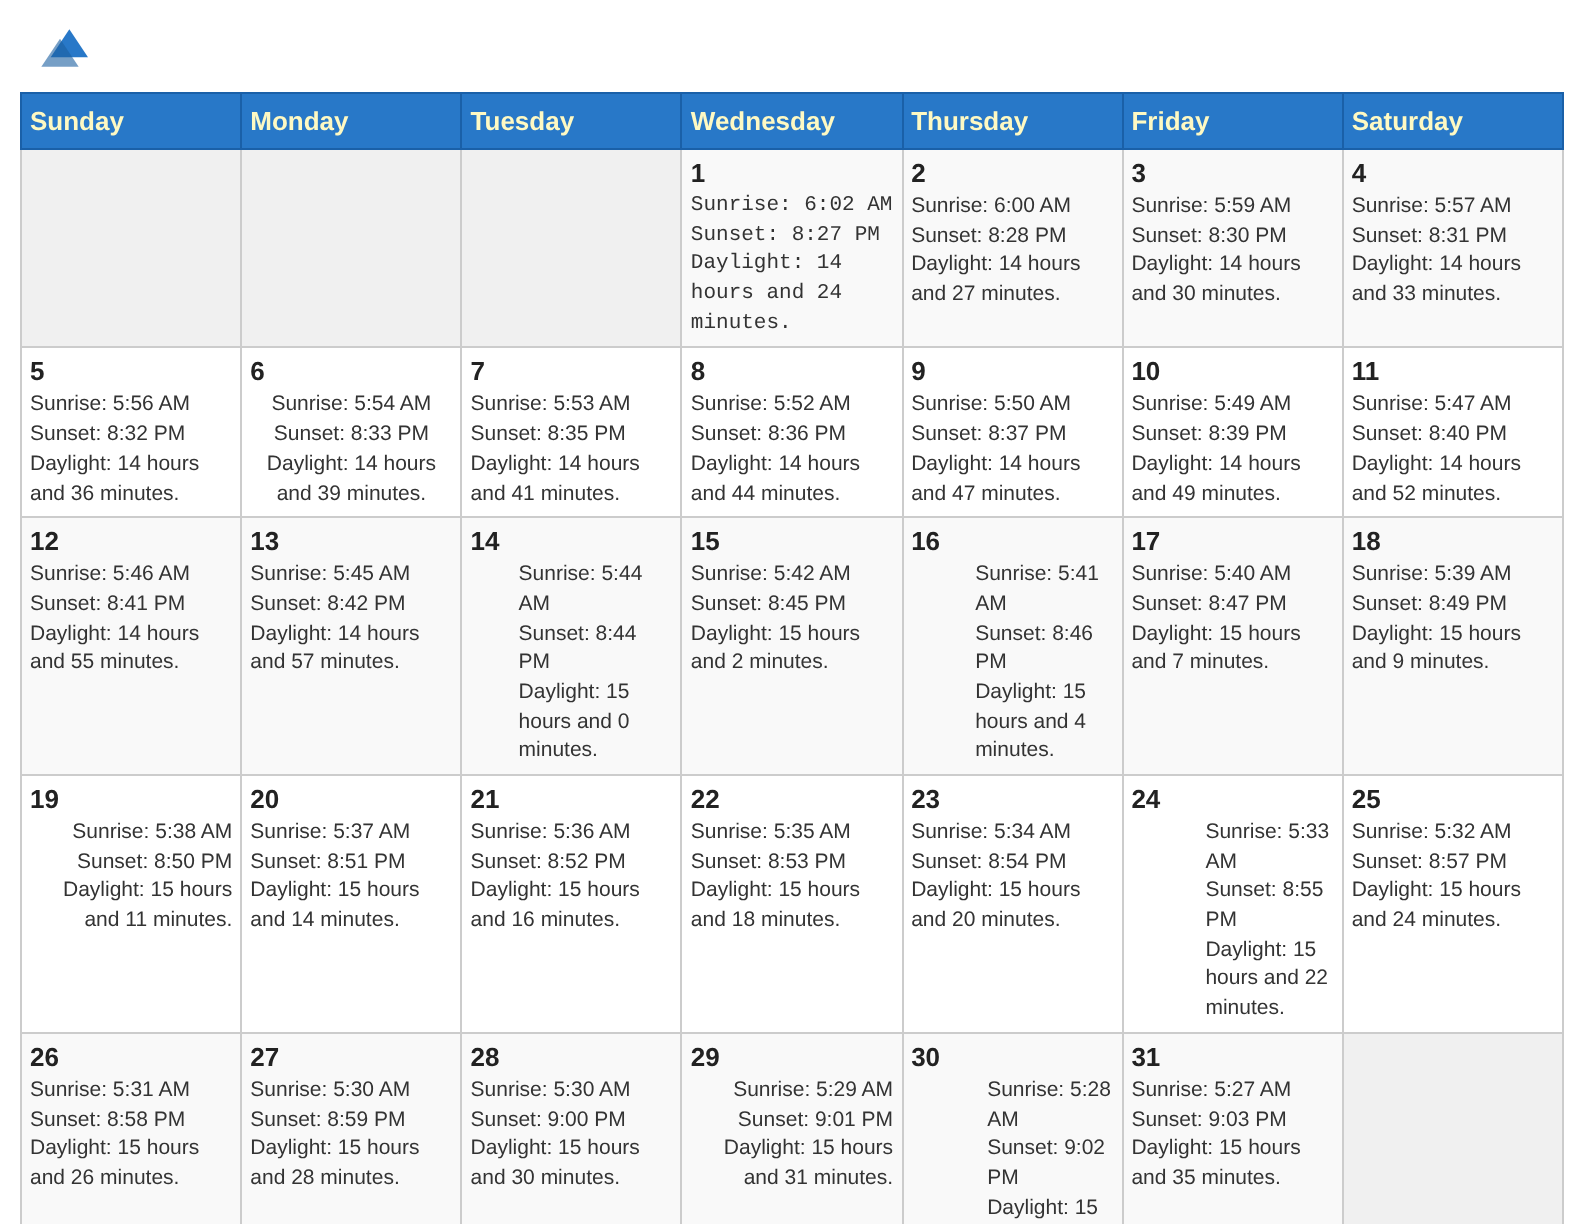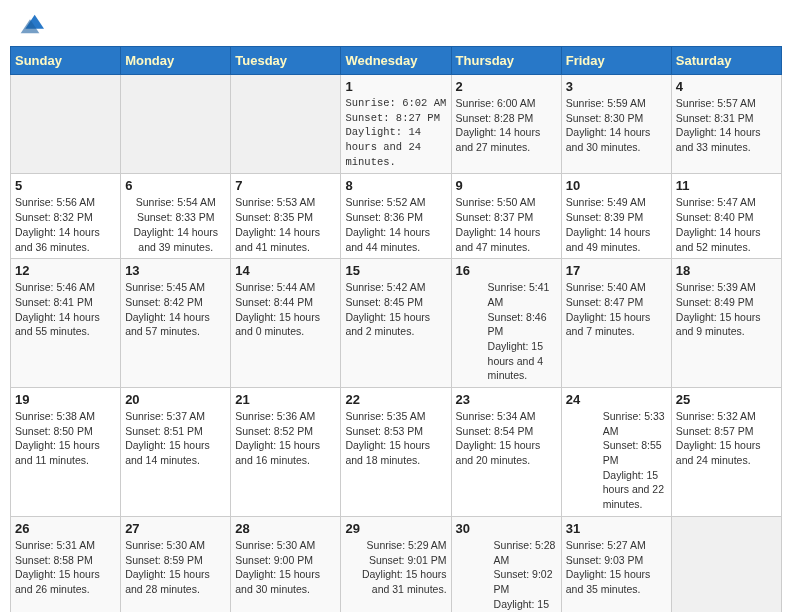--- a/index.html
+++ b/index.html
@@ -206,21 +206,21 @@
 Daylight: 14 hours and 55 minutes.</div>
         </td>
         <td>
           <span class="day-number">13</span>
           <div class="day-info" style="white-space: pre-line;">Sunrise: 5:45 AM
 Sunset: 8:42 PM
 Daylight: 14 hours and 57 minutes.</div>
         </td>
         <td>
           <span class="day-number">14</span>
-          <div class="day-info" style="white-space: pre-line;">Sunrise: 5:44 AM
+          <div class="day-info" style="white-space: pre-line; margin-left: 24px;">Sunrise: 5:44 AM
 Sunset: 8:44 PM
 Daylight: 15 hours and 0 minutes.</div>
         </td>
         <td>
           <span class="day-number">15</span>
           <div class="day-info" style="white-space: pre-line;">Sunrise: 5:42 AM
 Sunset: 8:45 PM
 Daylight: 15 hours and 2 minutes.</div>
         </td>
         <td>
@@ -238,21 +238,21 @@
         <td>
           <span class="day-number">18</span>
           <div class="day-info" style="white-space: pre-line;">Sunrise: 5:39 AM
 Sunset: 8:49 PM
 Daylight: 15 hours and 9 minutes.</div>
         </td>
       </tr>
       <tr>
         <td>
           <span class="day-number">19</span>
-          <div class="day-info" style="white-space: pre-line;">Sunrise: 5:38 AM
+          <div class="day-info" style="white-space: pre-line; text-align: right;">Sunrise: 5:38 AM
 Sunset: 8:50 PM
 Daylight: 15 hours and 11 minutes.</div>
         </td>
         <td>
           <span class="day-number">20</span>
           <div class="day-info" style="white-space: pre-line;">Sunrise: 5:37 AM
 Sunset: 8:51 PM
 Daylight: 15 hours and 14 minutes.</div>
         </td>
         <td>

